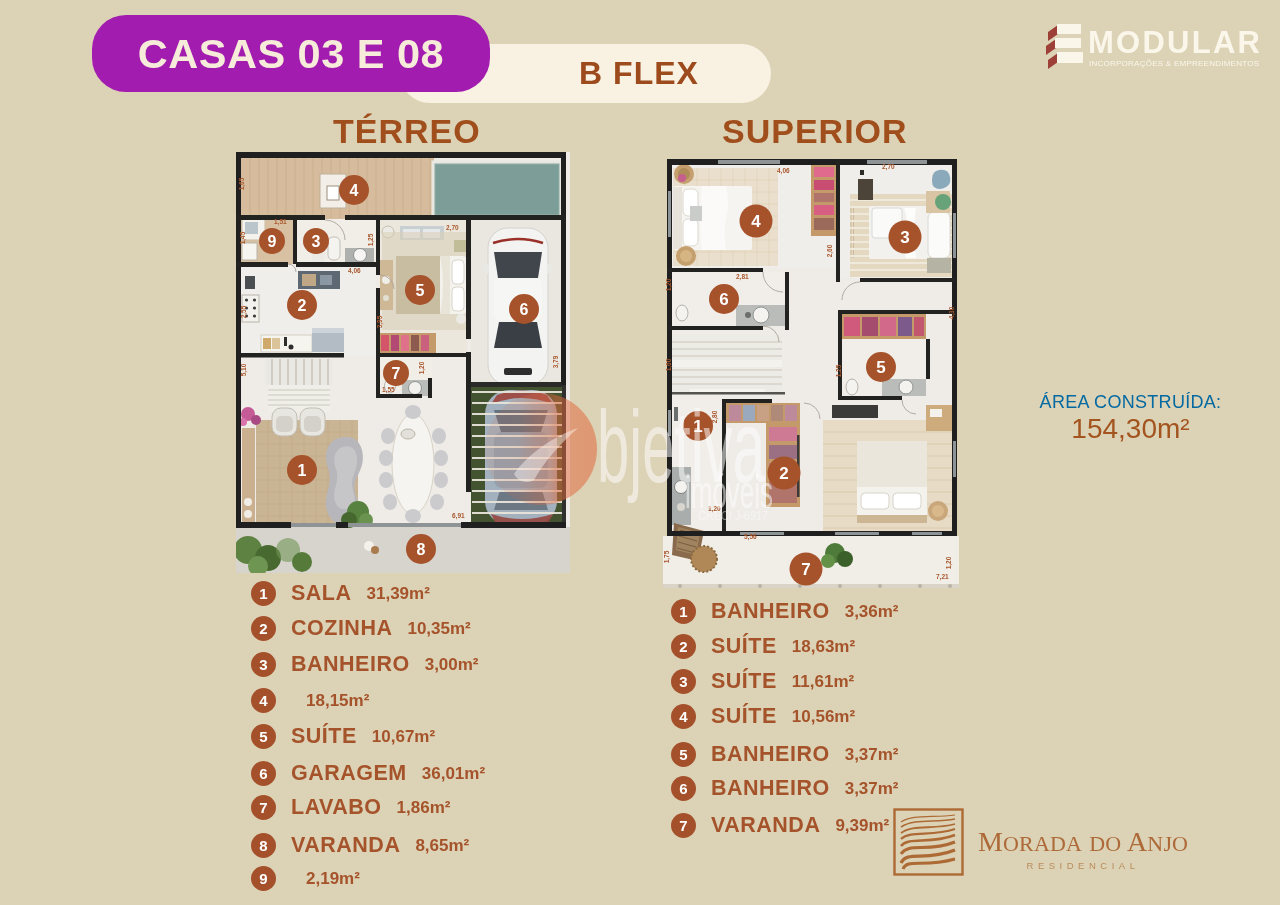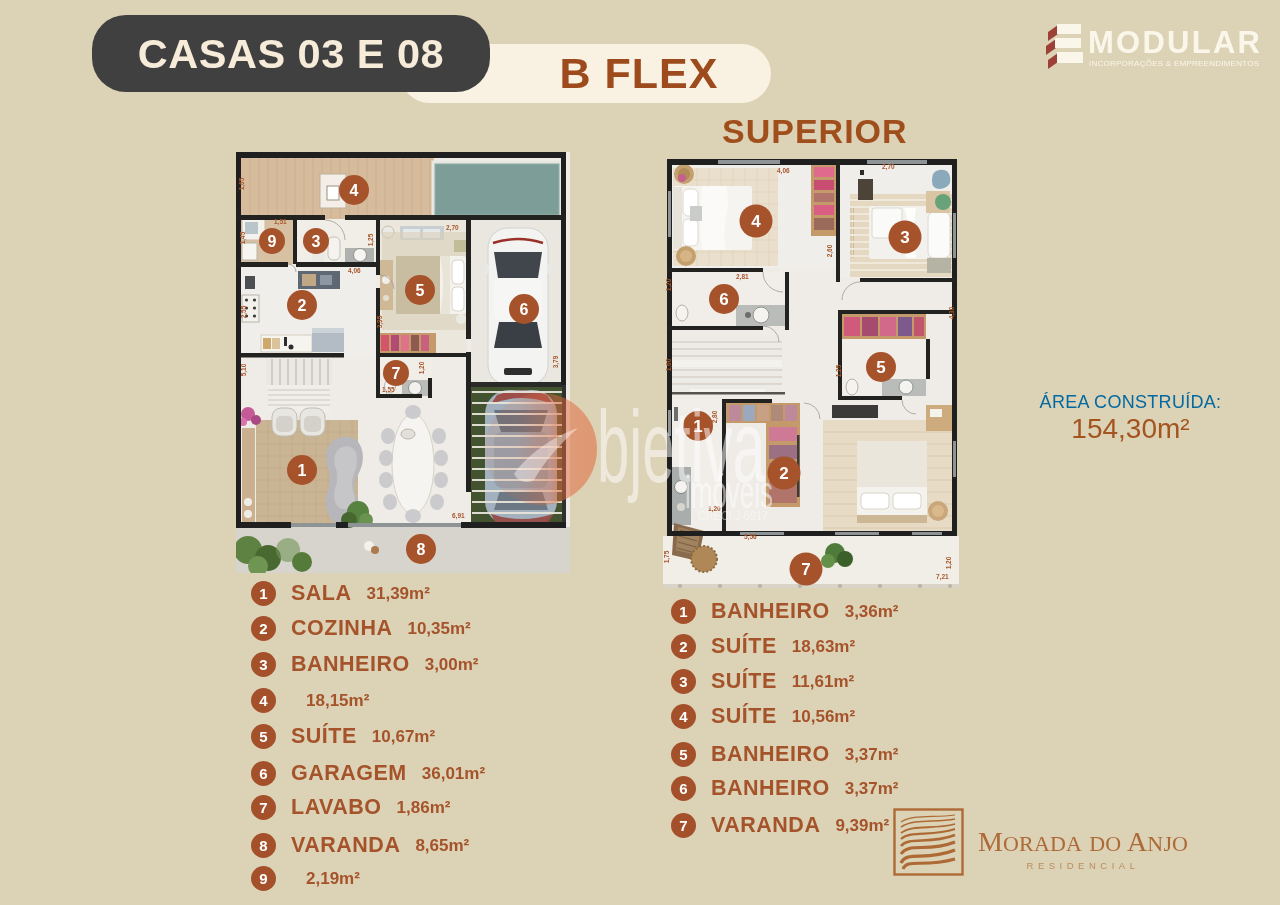--- a/index.html
+++ b/index.html
@@ -1,22 +1,22 @@
 <!DOCTYPE html>
 <html><head>
 <meta charset="utf-8">
 <style>
   html,body{margin:0;padding:0;}
   body{width:1280px;height:905px;overflow:hidden;font-family:"Liberation Sans",sans-serif;}
   .page{position:relative;width:1280px;height:905px;background:#dcd2b6;}
   .abs{position:absolute;}
-  .badge-dark{left:92px;top:15px;width:398px;height:77px;background:#404040;border-radius:34px;display:flex;align-items:center;justify-content:center;z-index:2;}
+  .badge-dark{left:92px;top:15px;width:398px;height:77px;background:#a21caf;border-radius:34px;display:flex;align-items:center;justify-content:center;z-index:2;}
   .badge-dark span{color:#f7ecd9;font-weight:bold;font-size:41.5px;letter-spacing:0.5px;}
   .badge-cream{left:400px;top:44px;width:371px;height:59px;background:#f9f1e1;border-radius:30px;display:flex;align-items:center;justify-content:center;z-index:1;}
-  .badge-cream span{color:#9d4a1d;font-weight:bold;font-size:43px;letter-spacing:1px;margin-left:107px;}
+  .badge-cream span{color:#9d4a1d;font-weight:bold;font-size:32px;letter-spacing:1px;margin-left:107px;}
   .floor-title{color:#a04e1b;font-weight:bold;font-size:34px;letter-spacing:1px;}
   .legend{list-style:none;margin:0;padding:0;}
   .legend li{position:absolute;display:flex;align-items:center;white-space:nowrap;}
   .lnum{display:inline-flex;width:25px;height:25px;border-radius:50%;background:#a4512b;color:#fff;font-weight:bold;font-size:15px;align-items:center;justify-content:center;margin-right:15px;flex:none;}
   .lname{color:#a5532a;font-weight:bold;font-size:21.5px;letter-spacing:.5px;}
   .lval{color:#a5532a;font-weight:bold;font-size:17px;margin-left:15px;}
   .area-title{color:#0369a1;font-weight:normal;font-size:18px;letter-spacing:.3px;}
   .area-val{color:#a3541f;font-weight:normal;font-size:28px;}
 </style>
 </head>
@@ -41,20 +41,21 @@
     <rect x="11" y="0" width="24" height="10" fill="#faf6ea"></rect>
     <rect x="9" y="14" width="26" height="10" fill="#faf6ea"></rect>
     <rect x="11" y="28" width="26" height="11" fill="#faf6ea"></rect>
 
     <text x="42" y="29" font-family="Liberation Sans,sans-serif" font-weight="bold" font-size="31" fill="#faf6ea" textLength="172">MODULAR</text>
 
     <text x="43" y="42" font-family="Liberation Sans,sans-serif" font-size="8" fill="#faf6ea" textLength="170">INCORPORAÇÕES &amp; EMPREENDIMENTOS</text>
   </svg>
   </div>
 
+  <div class="abs floor-title" style="left:333px;top:112px;">TÉRREO</div>
 
   <div class="abs floor-title" style="left:722px;top:112px;">SUPERIOR</div>
 
   <div class="abs" id="terreo" style="left:236px;top:152px;width:334px;height:421px;">
   <svg width="334" height="421" viewBox="0 0 334 421" font-family="Liberation Sans,sans-serif">
 
     <rect x="0" y="0" width="334" height="375" fill="#efece7"></rect>
 
     <rect x="0" y="375" width="334" height="46" fill="#d7d4cd"></rect>
 

